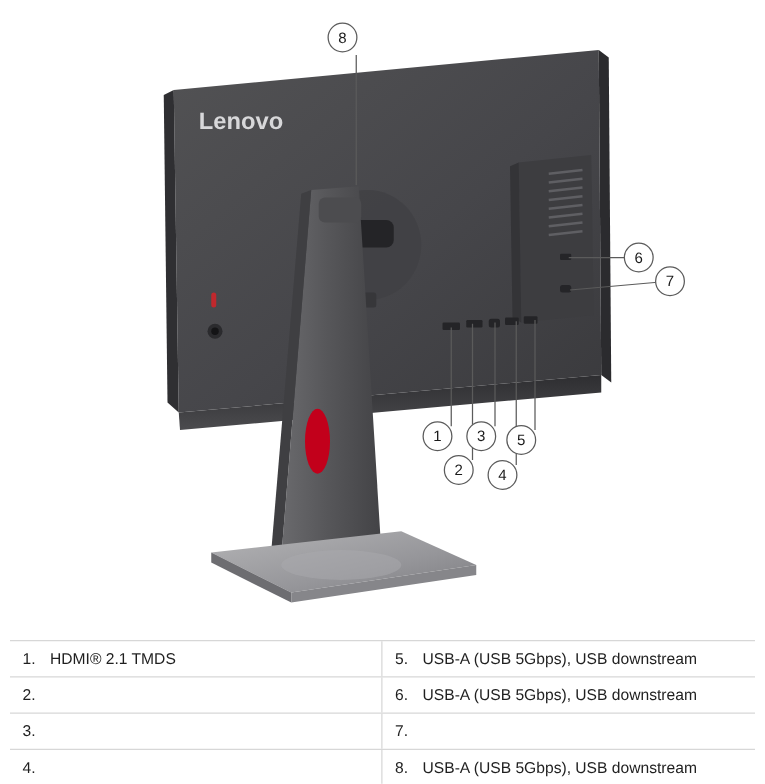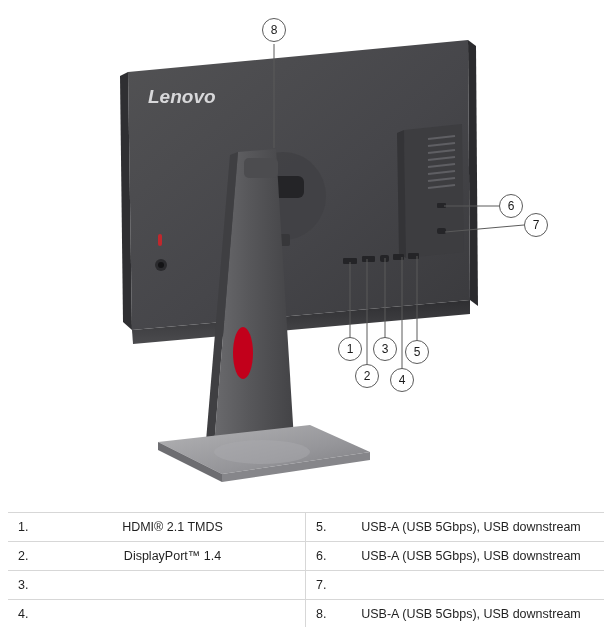--- a/index.html
+++ b/index.html
@@ -17,25 +17,24 @@
   }
   #page {
     position: relative;
     width: 612px;
     height: 627px;
   }
 
   
   #illustration {
     position: absolute;
-    left: 0;
+    left: 11px;
     top: 0;
     width: 600px;
     height: 505px;
-    font-style: italic;
   }
   #illustration svg {
     display: block;
   }
 
   
   .callout {
     position: absolute;
     width: 24px;
     height: 24px;
@@ -80,21 +79,20 @@
     width: 50%;
   }
   .legend-num {
     width: 22px;
     flex: 0 0 22px;
     text-align: left;
     color: #1f1f1f;
   }
   .legend-text {
     flex: 1 1 auto;
-    text-align: center;
   }
 </style>
 </head>
 <body>
 
 <div id="page">
 
   <div id="illustration">
     <svg width="612" height="505" viewBox="0 0 612 505" xmlns="http://www.w3.org/2000/svg">
       <defs>
@@ -224,21 +222,20 @@
       </div>
       <div class="legend-cell right">
         <span class="legend-num">5.</span>
         <span class="legend-text">USB-A (USB 5Gbps), USB downstream</span>
       </div>
     </div>
 
     <div class="legend-row">
       <div class="legend-cell left">
         <span class="legend-num">2.</span>
-        <span class="legend-text">DisplayPort™ 1.4</span>
       </div>
       <div class="legend-cell right">
         <span class="legend-num">6.</span>
         <span class="legend-text">USB-A (USB 5Gbps), USB downstream</span>
       </div>
     </div>
 
     <div class="legend-row">
       <div class="legend-cell left">
         <span class="legend-num">3.</span>

